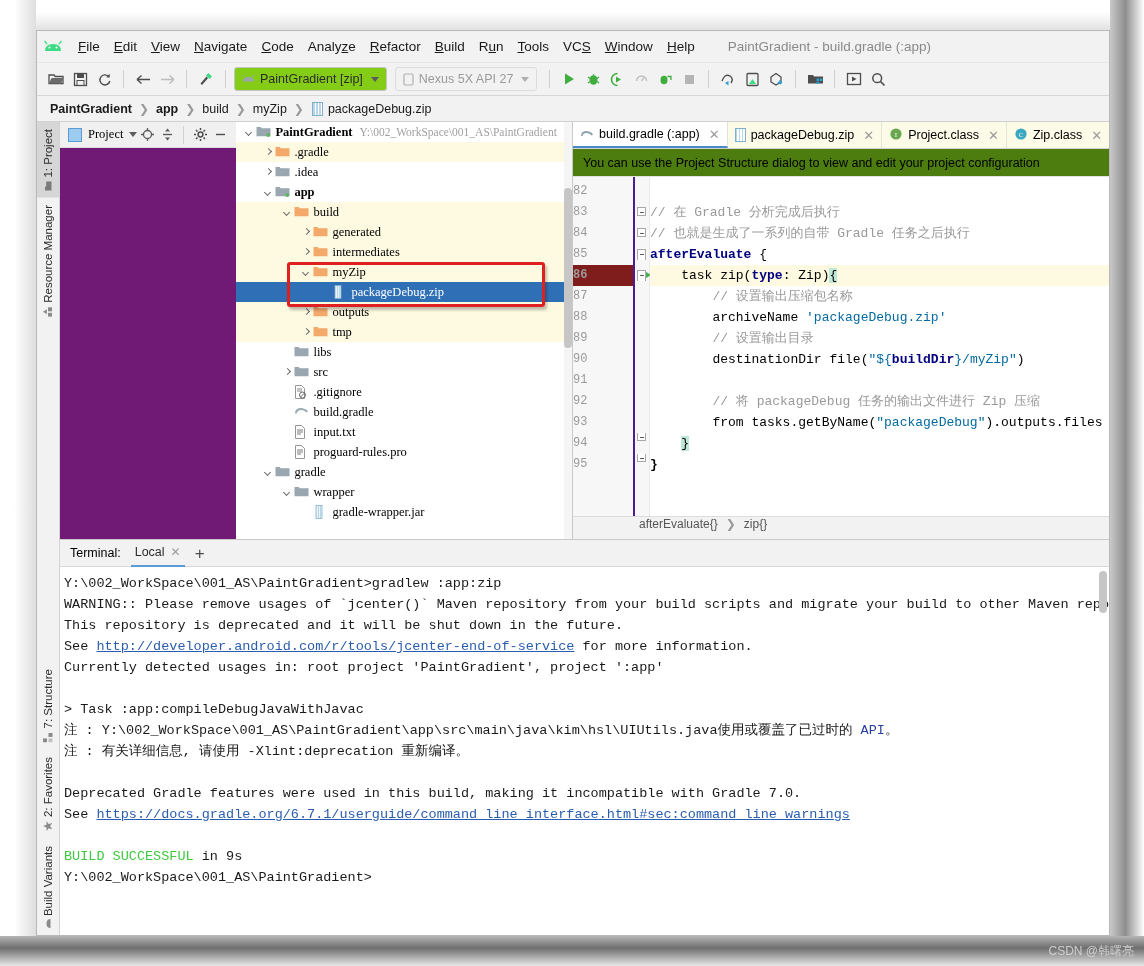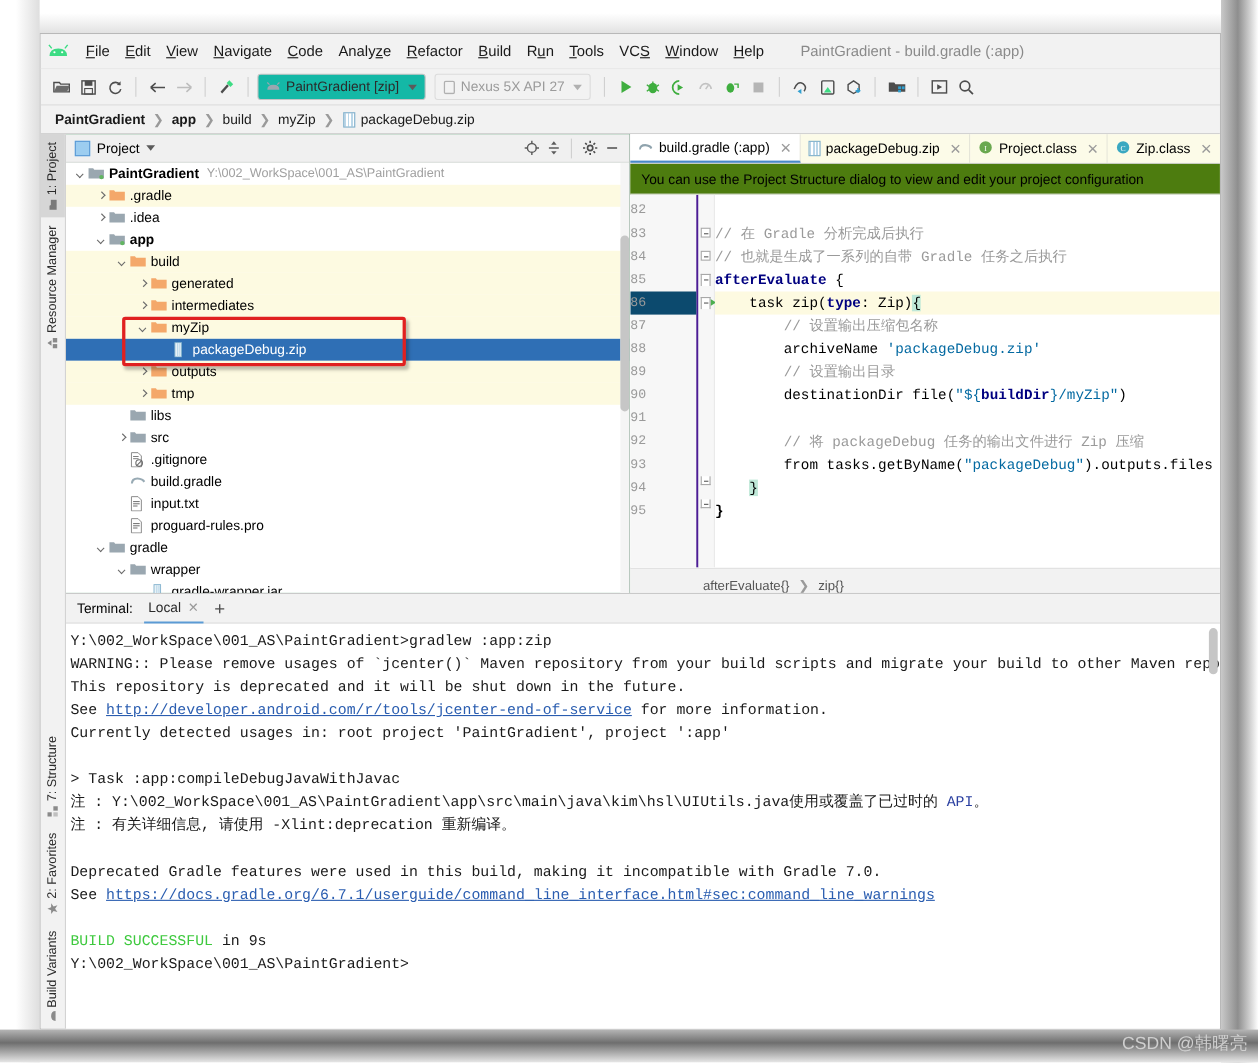--- a/index.html
+++ b/index.html
@@ -53,21 +53,21 @@
 
   
   #toolbar {
     height: 32px; background:#f2f2f2; display:flex; align-items:center;
     padding-left:8px; gap:2px; border-bottom:1px solid #d6d6d6; flex:0 0 auto;
   }
   .tb-ic { width:22px; height:22px; display:flex; align-items:center; justify-content:center; }
   .tb-sep { width:1px; height:18px; background:#d0d0d0; margin:0 6px; }
   .combo {
     height:22px; display:flex; align-items:center; gap:5px;
-    border:1px solid #c4c4c4; border-radius:3px; background:#14b8a6;
+    border:1px solid #c4c4c4; border-radius:3px; background:#84cc16;
     padding:0 7px; font-size:12.5px; color:#2b2b2b; white-space:nowrap;
   }
   .combo.muted { background:#f2f2f2; border-color:#dcdcdc; color:#9b9b9b; }
   .caret { width:0;height:0;border-left:4px solid transparent;border-right:4px solid transparent;
            border-top:5px solid #5b5b5b; margin-left:3px;}
   .combo.muted .caret { border-top-color:#b0b0b0; }
 
   
   #navbar {
     height: 25px; background:#f2f2f2; display:flex; align-items:center;
@@ -92,22 +92,22 @@
     align-items:center; gap:4px; white-space:nowrap; cursor:default;
   }
   .vtab.active { background:#d6d6d6; }
   .vtab .vicon { transform: rotate(90deg); display:inline-block; }
 
   
   #content-col { flex:1 1 auto; display:flex; flex-direction:column; min-width:0; }
   #top-area { height: 417px; display:flex; min-height:0; flex:0 0 auto; }
 
   
-  #project-panel { width:512px; display:flex; flex-direction:column;
-                   border-right:1px solid #c9c9c9; flex:0 0 auto; background:#15803d; }
+  #project-panel { width:512px; display:flex; 
+                   border-right:1px solid #c9c9c9; flex:0 0 auto; background:#701a75;font-family:Liberation Serif, serif; }
   #project-head {
     height:25px; background:#f0f0f0; display:flex; align-items:center;
     padding:0 6px 0 8px; border-bottom:1px solid #dcdcdc; flex:0 0 auto;
   }
   #project-head .ttl { font-size:12.5px; margin-left:6px; }
   .sq-icon { width:12px;height:12px;border:1.5px solid #5b9bd5;background:#9ccdf0;display:inline-block; }
   .head-spacer { flex:1 1 auto; }
   .phic { width:20px;height:20px;display:flex;align-items:center;justify-content:center; }
 
   #tree-wrap { flex:1 1 auto; position:relative; overflow:hidden; background:#fff; }
@@ -150,39 +150,39 @@
          background:#fcfbe8; border-right:1px solid #e3e3d6; white-space:nowrap; }
   .tab.active { background:#ffffff; border-bottom:2px solid #4a89c8; }
   .tab .x { color:#9a9a9a; font-size:13px; margin-left:4px; }
   #notif { height:27px; display:flex; align-items:center; padding-left:10px;
            font-size:12.5px; background:#4d7c0f; border-bottom:1px solid #e3e3e3; flex:0 0 auto; }
   #code-area { flex:1 1 auto; display:flex; min-height:0; position:relative; background:#fff; overflow:hidden; }
   #gutter { width:60px; flex:0 0 auto; background:#f7f7f7; border-right:2px solid #4c1d95;
             font-family:"Liberation Mono", monospace; font-size:12px; color:#9a9a9a;
             text-align:left; padding-top:4px; }
   #gutter .gl { height:21px; line-height:21px; padding-right:8px; position:relative; }
-  #gutter .gl.hl { background:#0c4a6e; }
+  #gutter .gl.hl { background:#7f1d1d;font-weight:bold; }
   .runmark { position:absolute; right:-18px; top:5px; width:0;height:0;
       border-left:8px solid #4caf50; border-top:5px solid transparent; border-bottom:5px solid transparent; }
   #foldcol { width:14px; flex:0 0 auto; background:#f7f7f7; border-right:1px solid #eaeaea; padding-top:4px;}
   #foldcol .fl { height:21px; position:relative; }
   .fold { position:absolute; left:2px; top:5px; width:9px;height:9px; border:1px solid #a8a8a8;
           background:#fff; box-sizing:border-box; }
   .fold::after { content:""; position:absolute; left:1.5px; top:3.5px; width:4px;height:1px;background:#5b5b5b; }
   .fold.open { border-bottom:none; height:11px; }
   #code-lines { flex:1 1 auto; font-family:"Liberation Mono", monospace; font-size:13px;
                 padding-top:4px; min-width:0; overflow:hidden; position:relative; }
   .cl { height:21px; line-height:21px; white-space:pre; }
   .cl.hl { background:#fdfae1; }
   .cmt { color:#9a9a9a; }
   .kw { color:#000080; font-weight:bold; }
   .str { color:#0369a1; }
   .brc-hl { background:#bfe8d8; }
   #bottom-crumb { height:22px; background:#f2f2f2; border-top:1px solid #dcdcdc;
-                  display:flex; align-items:flex-end; padding-left:66px; gap:6px;
+                  display:flex; align-items:flex-start; padding-left:66px; gap:6px;
                   font-size:12px; color:#555; flex:0 0 auto; }
 
   
   #terminal { flex:1 1 auto; display:flex; flex-direction:column; min-height:0; background:#fff;
               border-top:1px solid #c9c9c9; }
   #term-head { height:26px; background:#f2f2f2; display:flex; align-items:center;
                padding-left:10px; gap:10px; border-bottom:1px solid #d8d8d8; flex:0 0 auto; }
   #term-head .lab { font-size:12.5px; }
   .term-tab { display:flex; align-items:center; gap:6px; font-size:12.5px; padding:0 4px;
               height:25px; border-bottom:2px solid #5b9bd5; color:#2b2b2b; }
@@ -191,21 +191,21 @@
                font-family:"Liberation Mono", monospace; font-size:13.5px; color:#1a1a1a;
                padding:6px 0 0 4px; }
   .tline { height:21px; line-height:21px; white-space:pre; }
   .tlink { color:#2a5db0; text-decoration:underline; }
   .tgreen { color:#3ec93e; }
   .tapi { color:#2a3fa0; }
   #term-scroll { position:absolute; right:2px; top:4px; width:8px; height:42px; background:#c6c6c6; border-radius:4px; }
 
   
   #watermark { position:absolute; right:10px; bottom:6px; color:#cfcfcf;
-               font-size:16px; z-index:50; }
+               font-size:12px; z-index:50; }
 </style>
 </head>
 <body>
 
 <div id="bg-top"></div>
 <div id="bg-left"></div>
 <div id="bg-right"></div>
 <div id="bg-bottom"></div>
 
 <div id="window">

